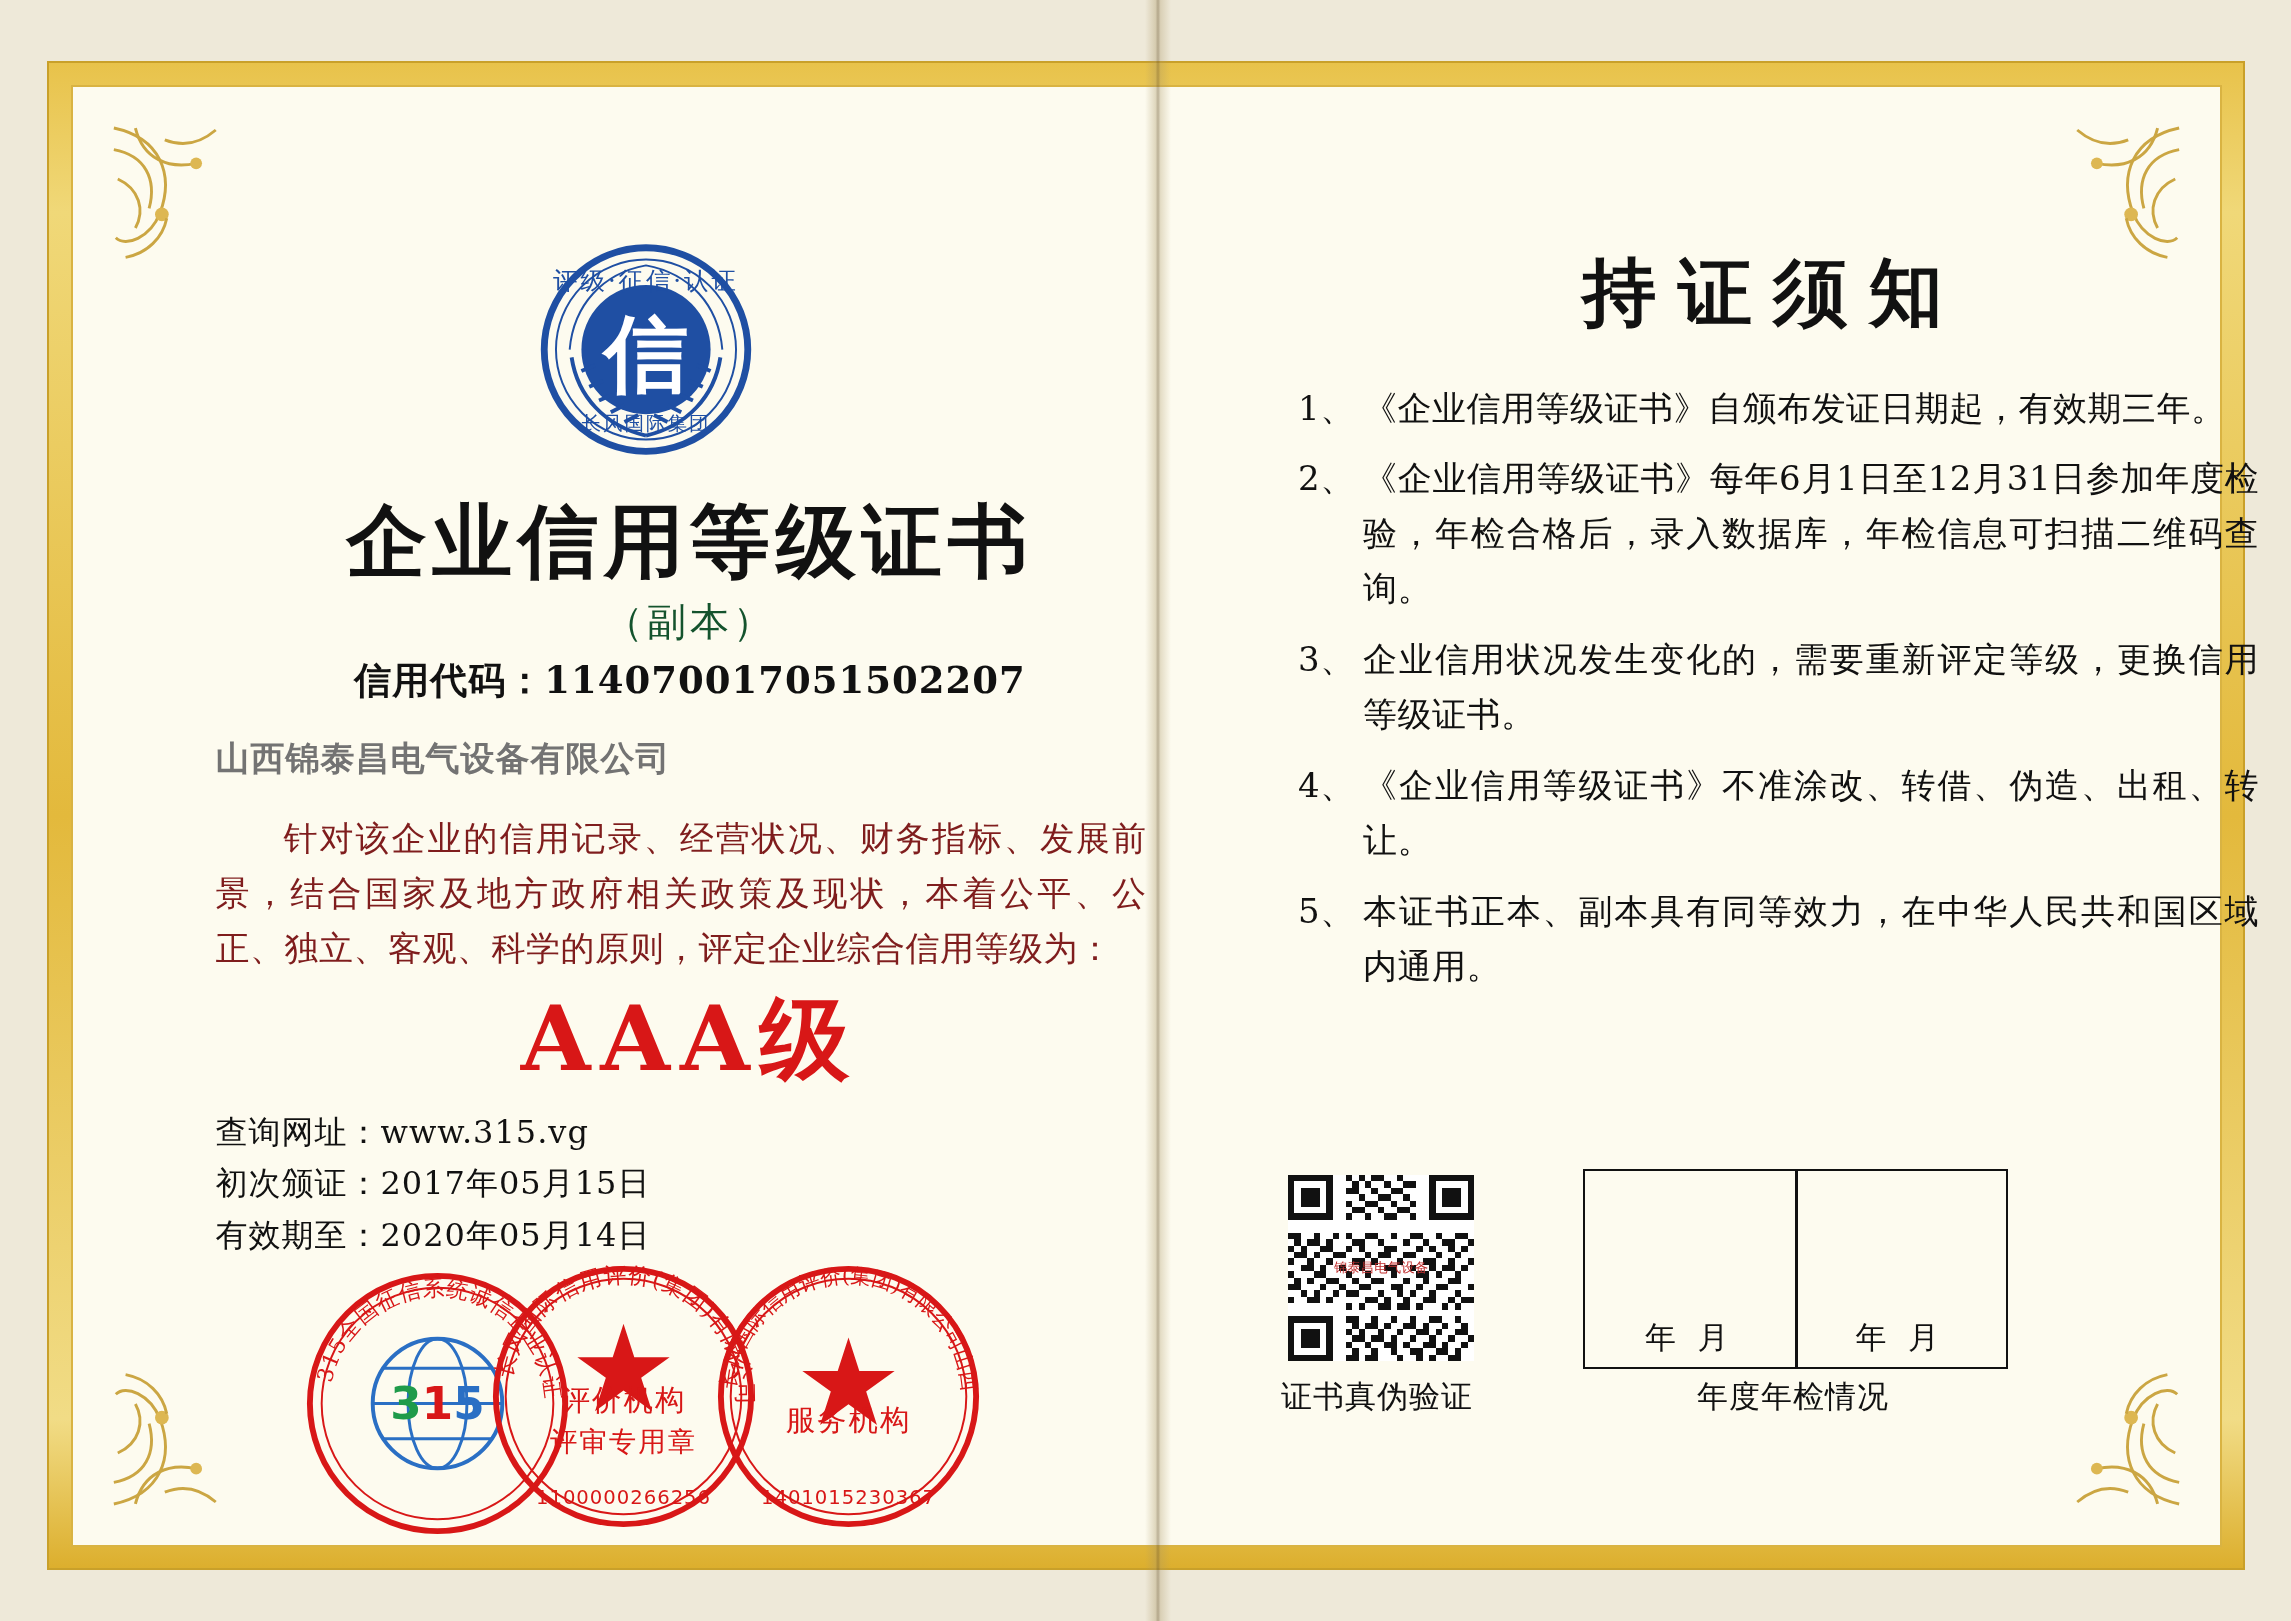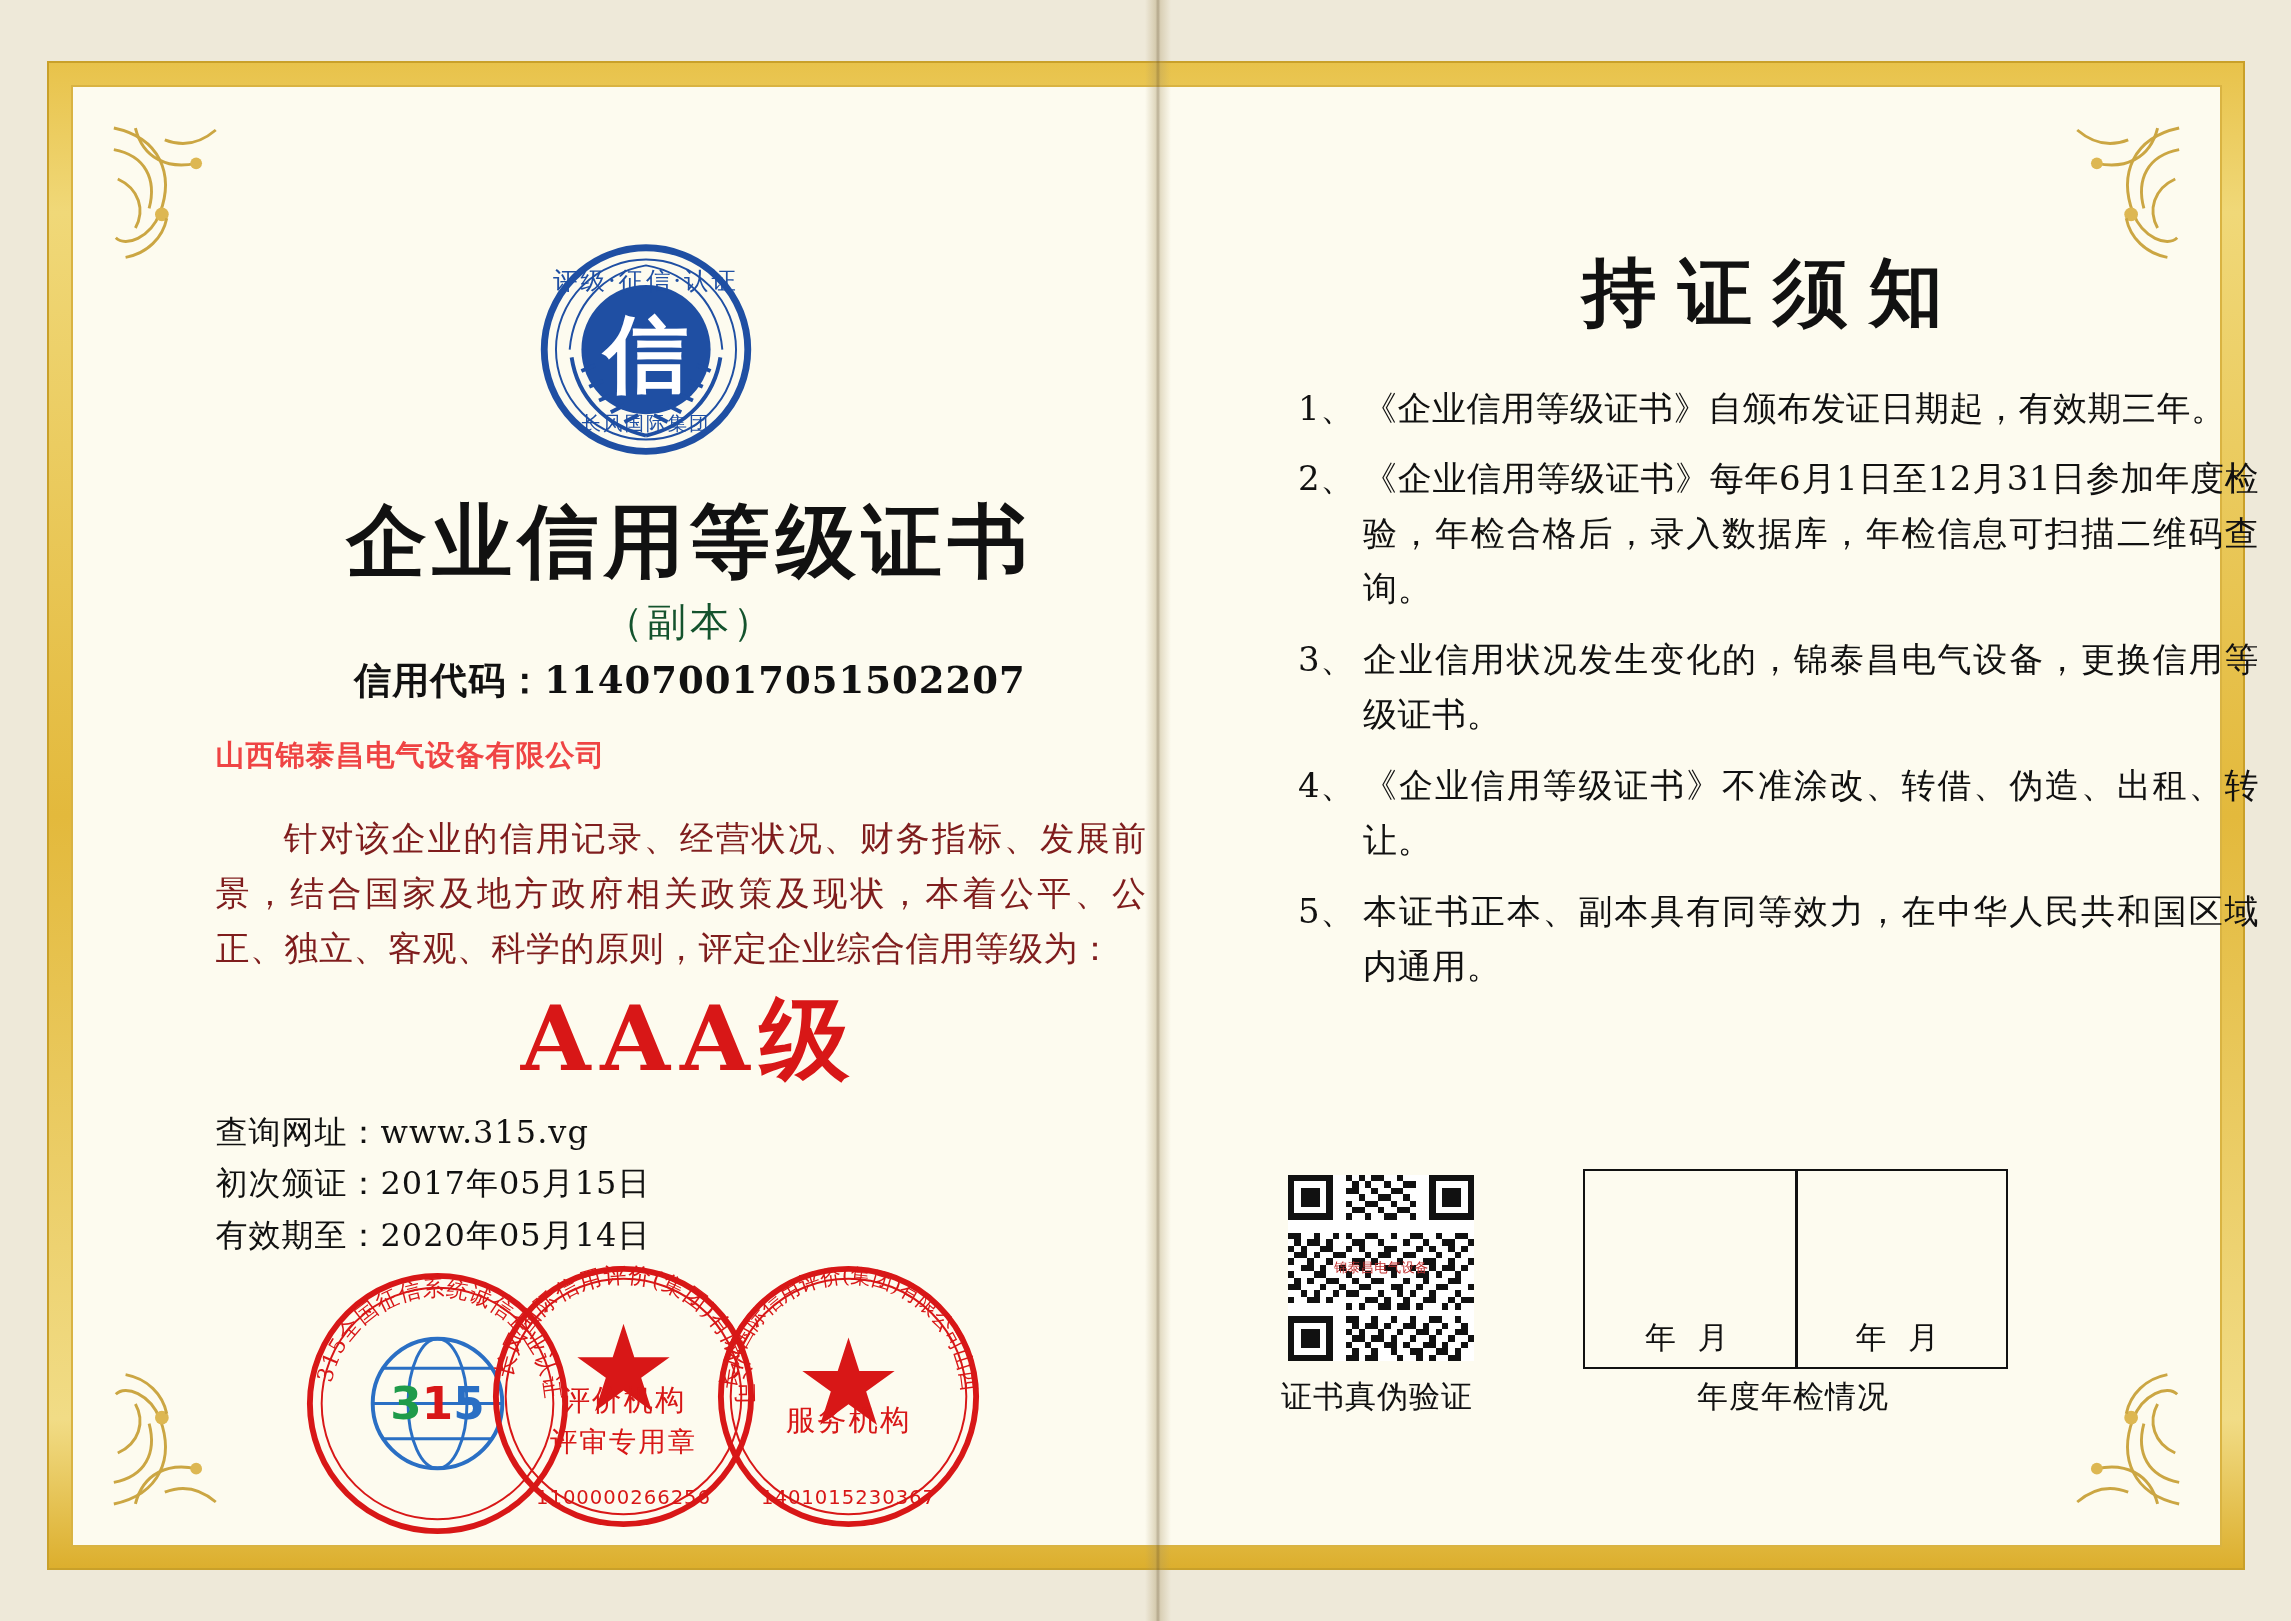--- a/index.html
+++ b/index.html
@@ -57,21 +57,21 @@
   .title-sub{
     position:absolute;left:0;top:400px;width:1019px;text-align:center;
     font-size:39px;color:#14532d;letter-spacing:3.9px;
   }
   .code-line{
     position:absolute;left:0;top:461px;width:1019px;text-align:center;
     font-size:37px;color:#111;letter-spacing:1px;font-weight:600;
   }
   .company{
     position:absolute;left:35px;top:541px;
-    font-size:29px;font-weight:700;color:#ef4444;letter-spacing:1px;
+    font-size:34px;font-weight:700;color:#737373;letter-spacing:1px;
   }
   .body-text{
     position:absolute;left:35px;top:616px;width:931px;
     font-size:34px;line-height:1.62;color:#7f1d1d;text-align:justify;text-indent:2em;
     letter-spacing:0.5px;
   }
   .grade{
     position:absolute;left:0;top:784px;width:1019px;text-align:center;
     font-size:90px;font-weight:700;color:#d81717;letter-spacing:9.8px;
     font-family:"DejaVu Serif","Liberation Serif",serif;
@@ -271,21 +271,21 @@
           <div class="n-item">
             <div class="n-num">1、</div>
             <div class="n-txt">《企业信用等级证书》自颁布发证日期起，有效期三年。</div>
           </div>
           <div class="n-item">
             <div class="n-num">2、</div>
             <div class="n-txt">《企业信用等级证书》每年6月1日至12月31日参加年度检验，年检合格后，录入数据库，年检信息可扫描二维码查询。</div>
           </div>
           <div class="n-item">
             <div class="n-num">3、</div>
-            <div class="n-txt">企业信用状况发生变化的，锦泰昌电气设备，更换信用等级证书。</div>
+            <div class="n-txt">企业信用状况发生变化的，需要重新评定等级，更换信用等级证书。</div>
           </div>
           <div class="n-item">
             <div class="n-num">4、</div>
             <div class="n-txt">《企业信用等级证书》不准涂改、转借、伪造、出租、转让。</div>
           </div>
           <div class="n-item">
             <div class="n-num">5、</div>
             <div class="n-txt">本证书正本、副本具有同等效力，在中华人民共和国区域内通用。</div>
           </div>
         </div>

